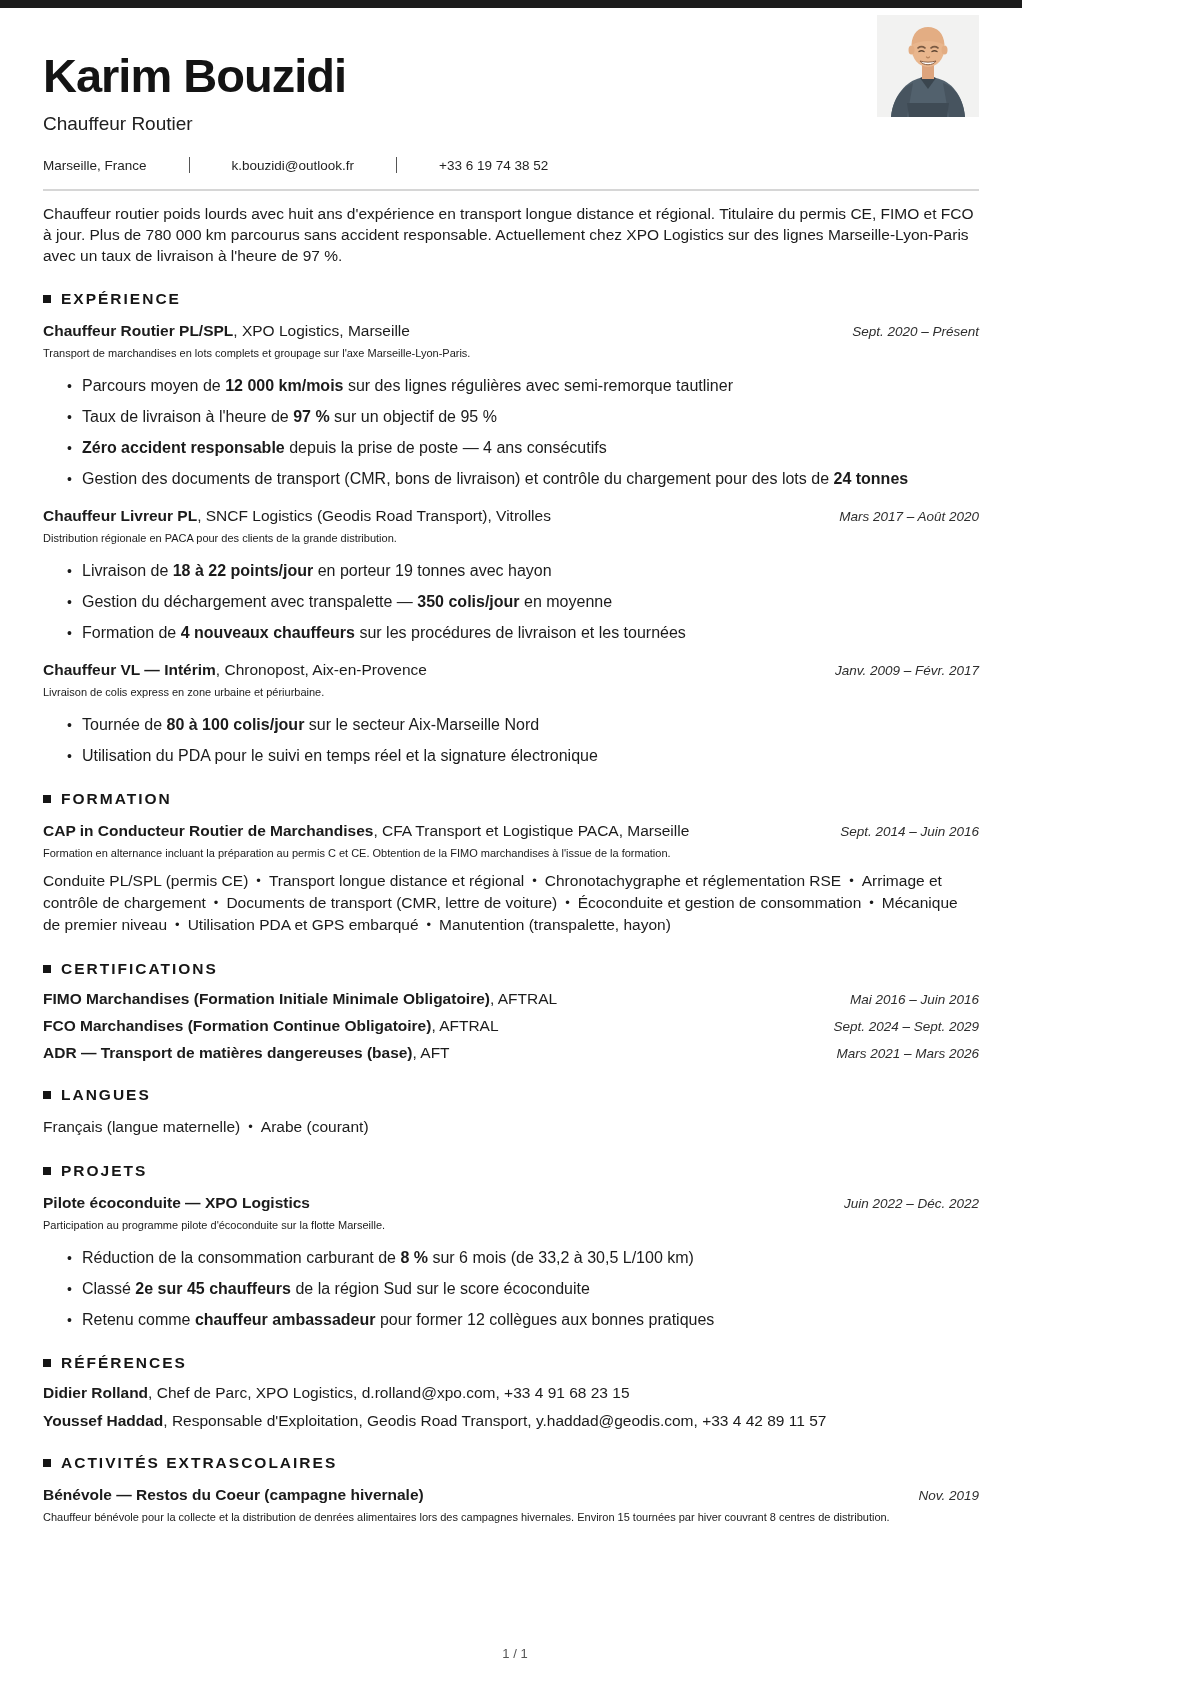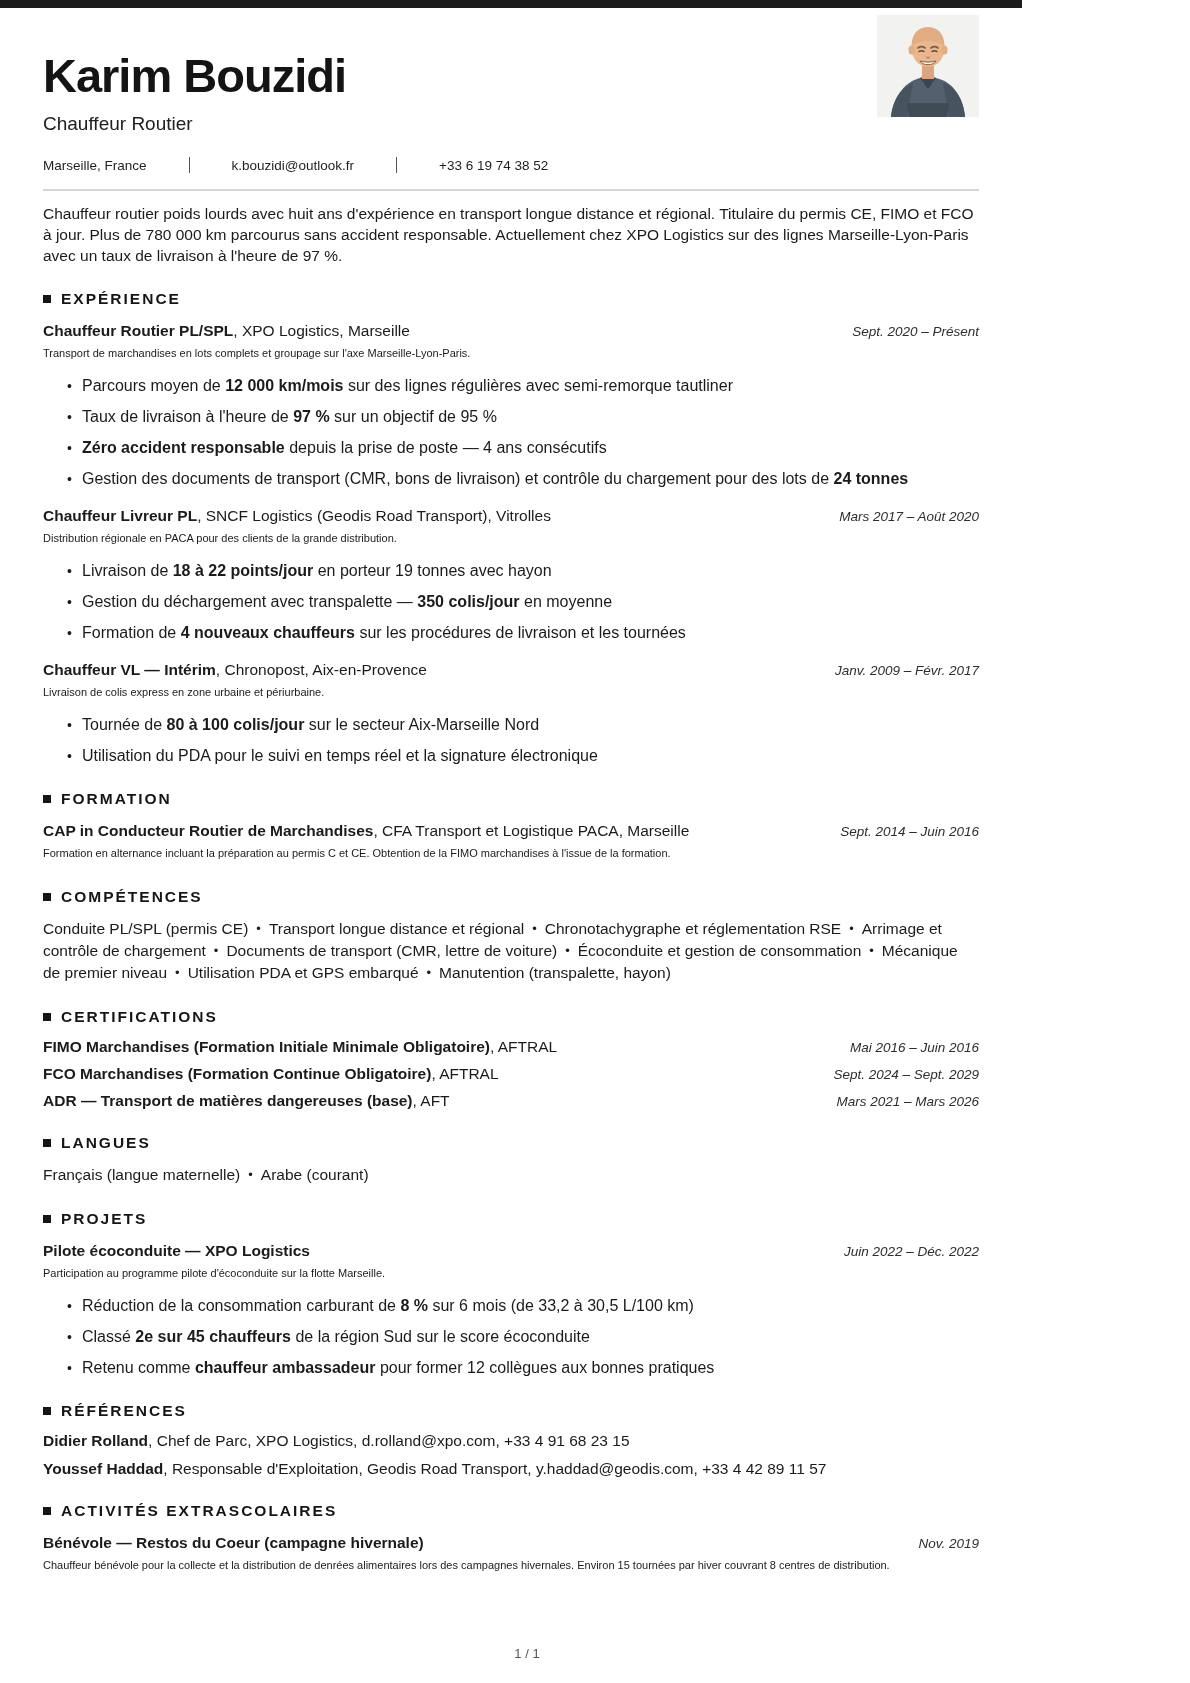--- a/index.html
+++ b/index.html
@@ -25,21 +25,21 @@
   .entry-desc{font-size:11px;line-height:21px;margin-top:1px;}
   ul.bullets{list-style:none;margin:12px 0 16px 0;padding:0 0 0 24px;}
   ul.bullets li{position:relative;font-size:16px;line-height:20px;padding-left:15px;margin-bottom:11px;}
   ul.bullets li::before{content:"•";position:absolute;left:0;top:0;font-size:14px;color:#1b1b1b;}
   .inline-list{font-size:15.5px;line-height:22px;margin:0 0 6px 0;}
   .inline-list .dot{display:inline-block;margin:0 8px;font-size:13px;vertical-align:1px;}
   .cert-row{display:flex;justify-content:space-between;align-items:baseline;margin-bottom:9px;font-size:15.5px;}
   .cert-row strong{font-weight:700;}
   .ref-row{font-size:15.5px;margin-bottom:10px;}
   .ref-row strong{font-weight:700;}
-  .pagenum{position:absolute;bottom:22px;left:16px;width:100%;text-align:center;font-size:13px;color:#555;}
+  .pagenum{position:absolute;bottom:22px;left:4px;width:100%;text-align:center;font-size:13px;color:#555;}
   strong{font-weight:700;}
 </style>
 </head>
 <body>
 
 <div class="page">
   <div class="topbar"></div>
 
   <div class="content">
     <div class="header">
@@ -129,24 +129,20 @@
     <div id="formation-entries">
         <div class="entry">
           <div class="entry-head">
             <div class="entry-title"><strong>CAP in Conducteur Routier de Marchandises</strong><span>, CFA Transport et Logistique PACA, Marseille</span></div>
             <div class="entry-date">Sept. 2014 – Juin 2016</div>
           </div>
           <div class="entry-desc">Formation en alternance incluant la préparation au permis C et CE. Obtention de la FIMO marchandises à l'issue de la formation.</div>
         </div>
       </div>
 
-    <div class="sec-heading">
-      <span class="sq"></span>
-      <span>COMPÉTENCES</span>
-    </div>
     <p class="inline-list" id="skills-list"><span>Conduite PL/SPL (permis CE)</span><span class="dot">•</span><span>Transport longue distance et régional</span><span class="dot">•</span><span>Chronotachygraphe et réglementation RSE</span><span class="dot">•</span><span>Arrimage et contrôle de chargement</span><span class="dot">•</span><span>Documents de transport (CMR, lettre de voiture)</span><span class="dot">•</span><span>Écoconduite et gestion de consommation</span><span class="dot">•</span><span>Mécanique de premier niveau</span><span class="dot">•</span><span>Utilisation PDA et GPS embarqué</span><span class="dot">•</span><span>Manutention (transpalette, hayon)</span></p>
 
     <div class="sec-heading">
       <span class="sq"></span>
       <span>CERTIFICATIONS</span>
     </div>
     <div id="cert-list">
         <div class="cert-row">
           <div><strong>FIMO Marchandises (Formation Initiale Minimale Obligatoire)</strong><span>, AFTRAL</span></div>
           <div class="entry-date">Mai 2016 – Juin 2016</div>

